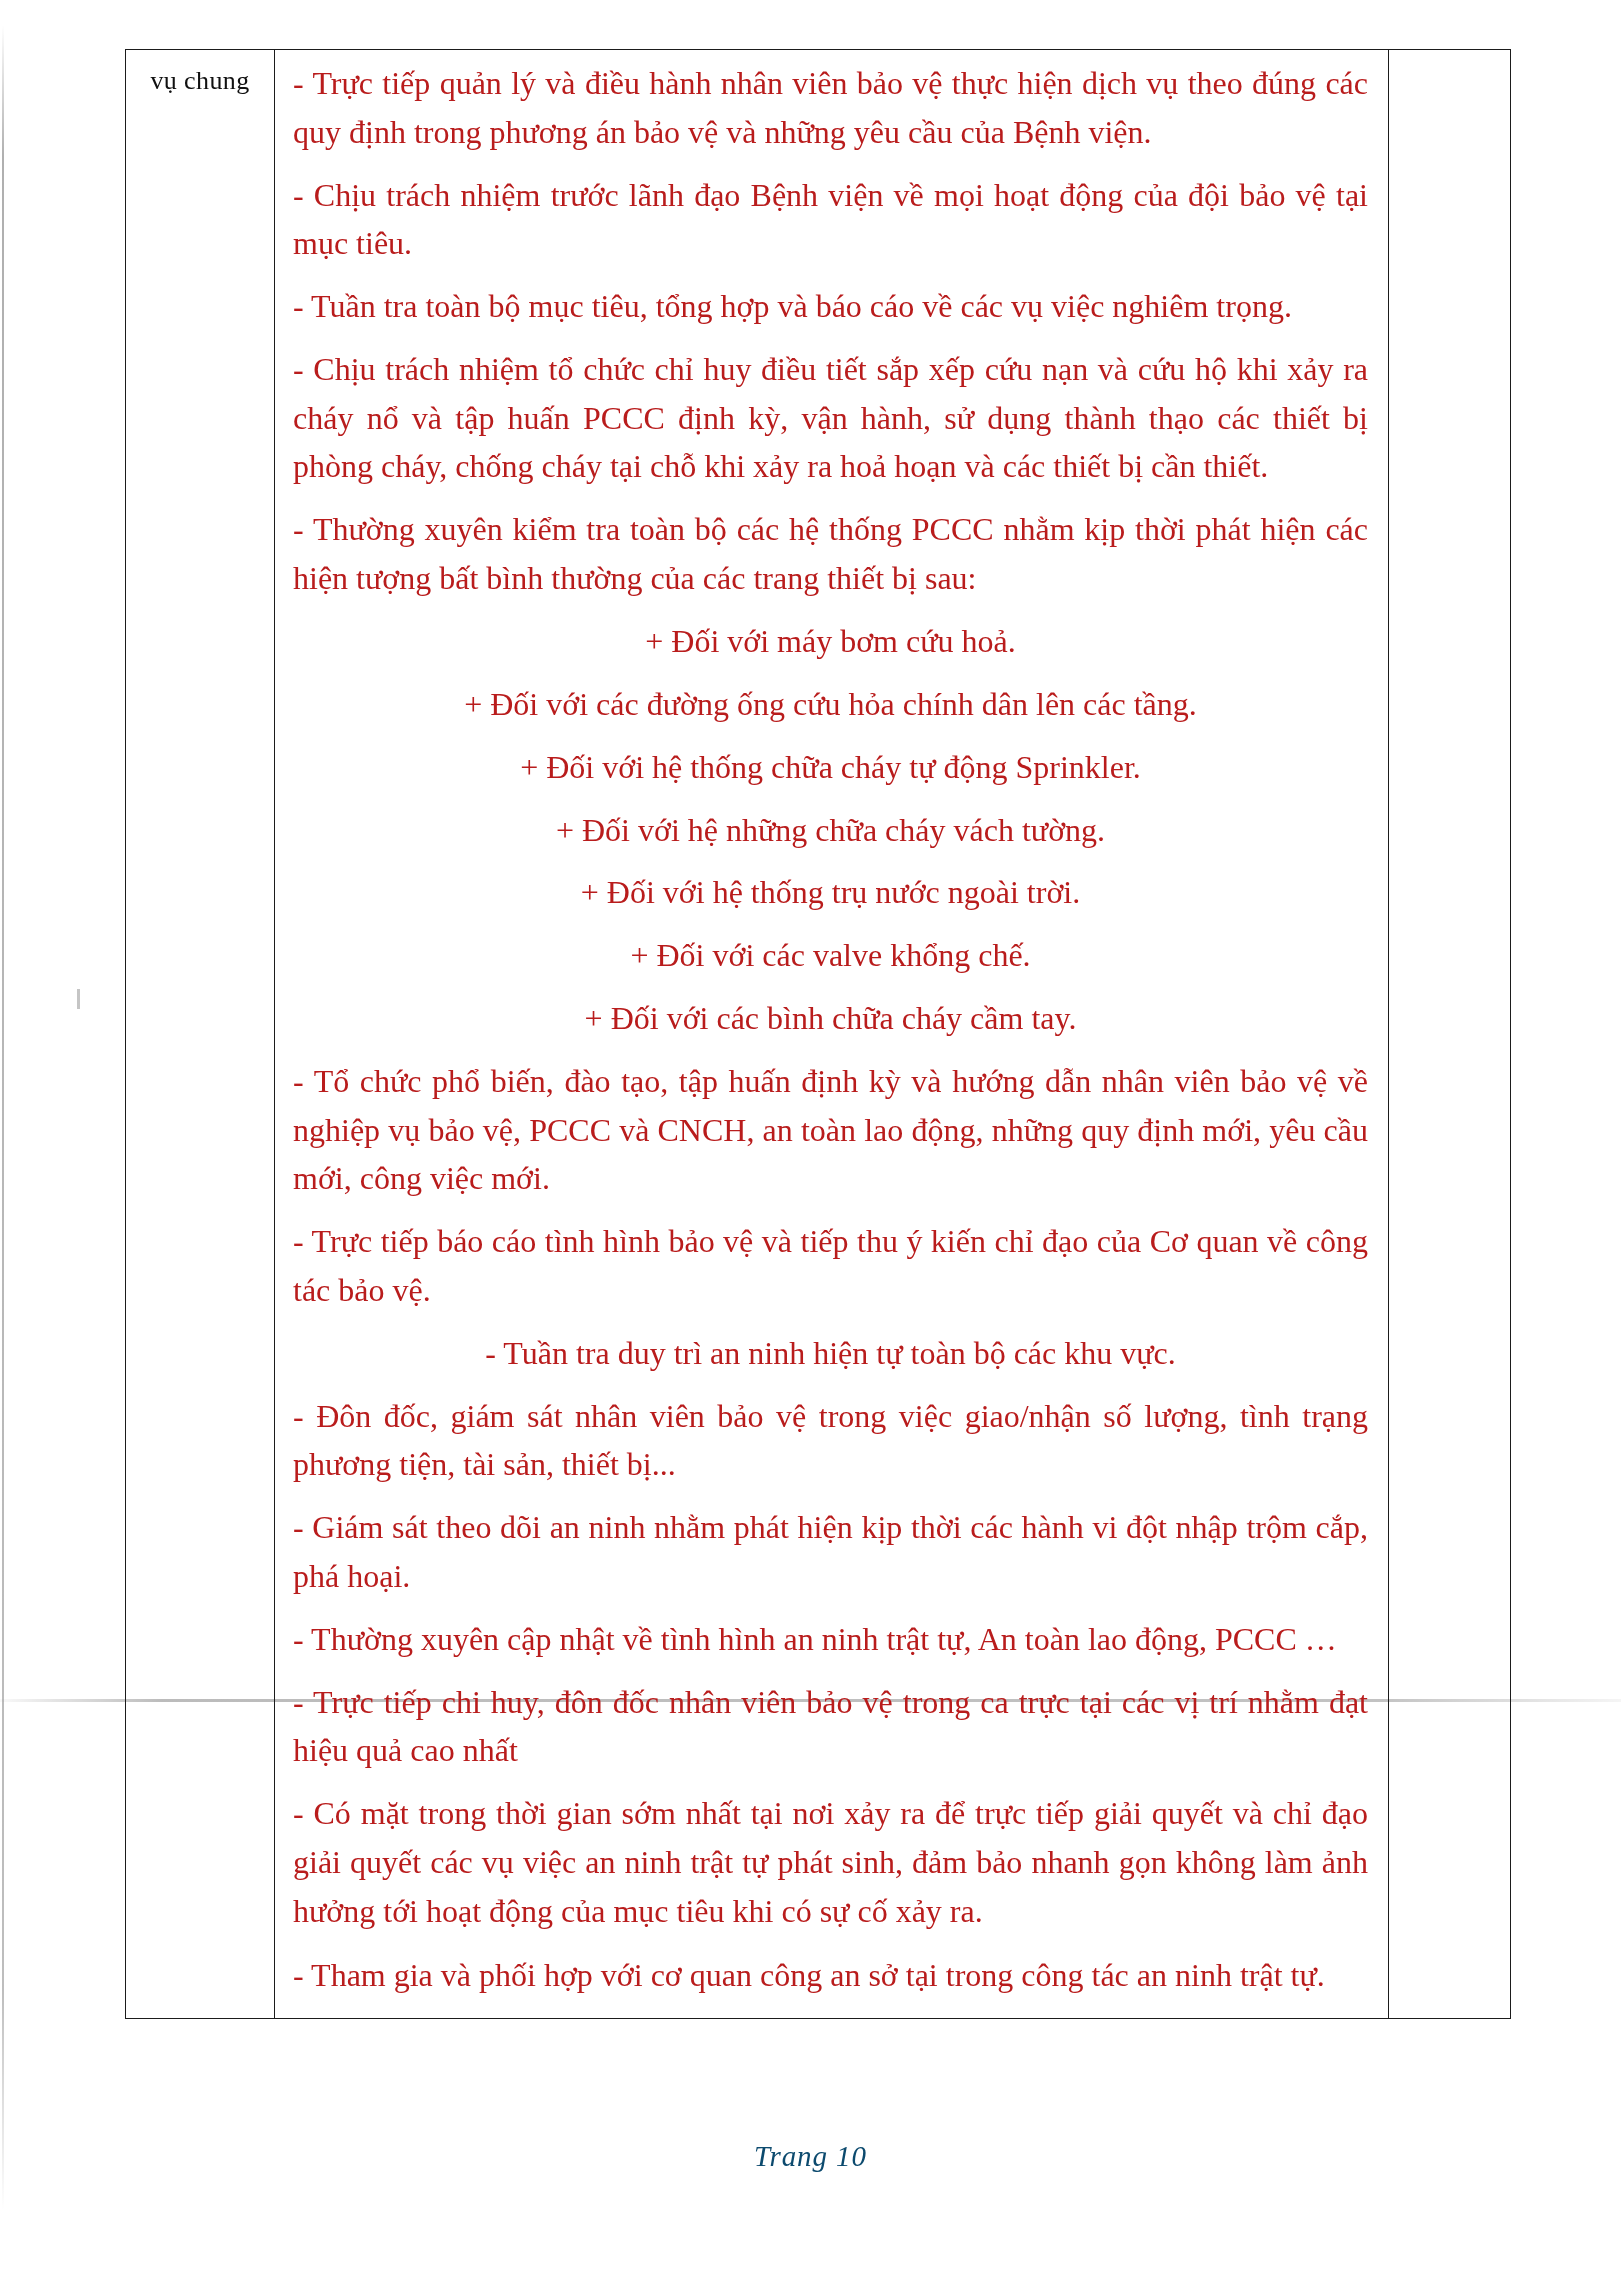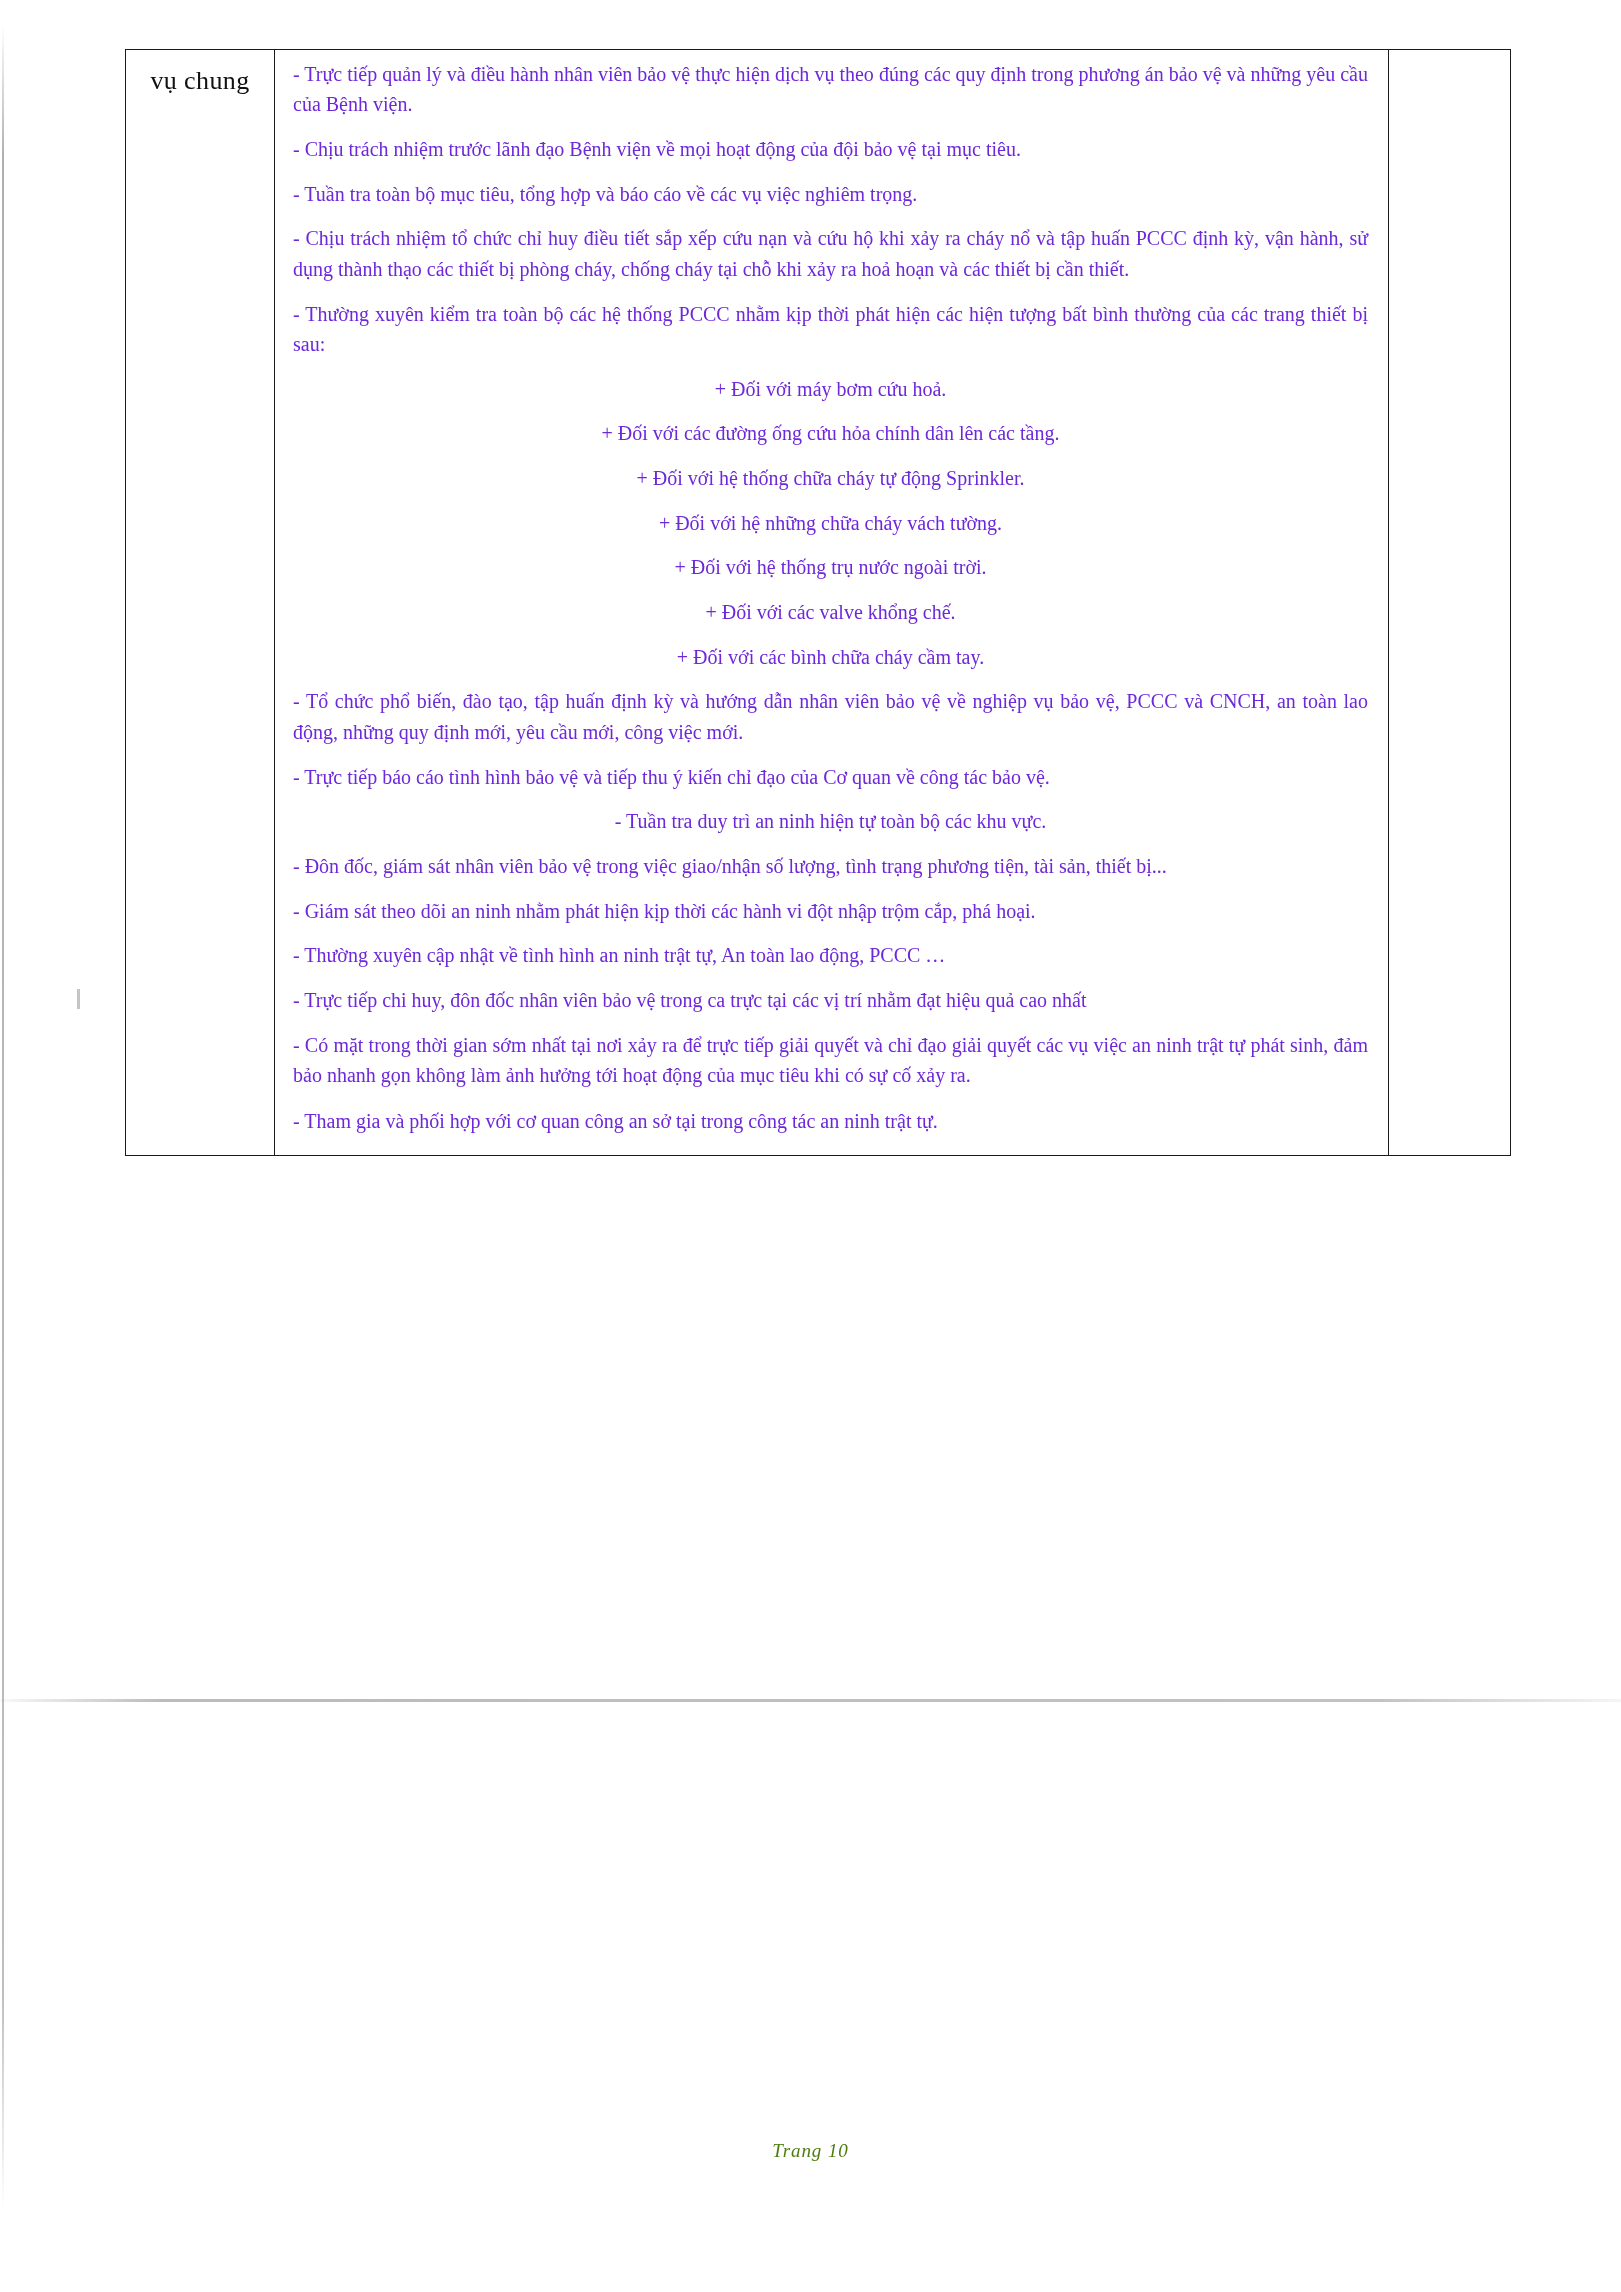--- a/index.html
+++ b/index.html
@@ -77,45 +77,45 @@
   }
 
   .label-text {
     display: block;
     font-size: 26px;
     line-height: 1.35;
   }
 
   
   .para {
-    font-size: 20px;
+    font-size: 32px;
     line-height: 1.52;
     margin: 0 0 14.3px 0;
     text-align: justify;
     text-justify: inter-word;
     -webkit-hyphens: none;
     hyphens: none;
-    color: #6d28d9;
+    color: #b91c1c;
   }
   .para:last-child { margin-bottom: 3.6px; margin-top: 16px; }
   .para.no-justify { text-align: center; }
 
   
   .page-footer {
     position: absolute;
     left: 0;
     top: 2140px;
     width: 1621px;
     text-align: center;
   }
   .page-footer .trang {
     font-style: italic;
-    font-size: 19px;
+    font-size: 29px;
     letter-spacing: 0.9px;
-    color: #4d7c0f;
+    color: #0c4a6e;
   }
 </style>
 </head>
 <body>
 
 <div class="page">
 
   <div class="scan-edge-left"></div>
   <div class="scan-edge-bottom"></div>
   <div class="scan-speck" style="left:77px; top:989px; width:2.7px; height:19.7px;"></div>

